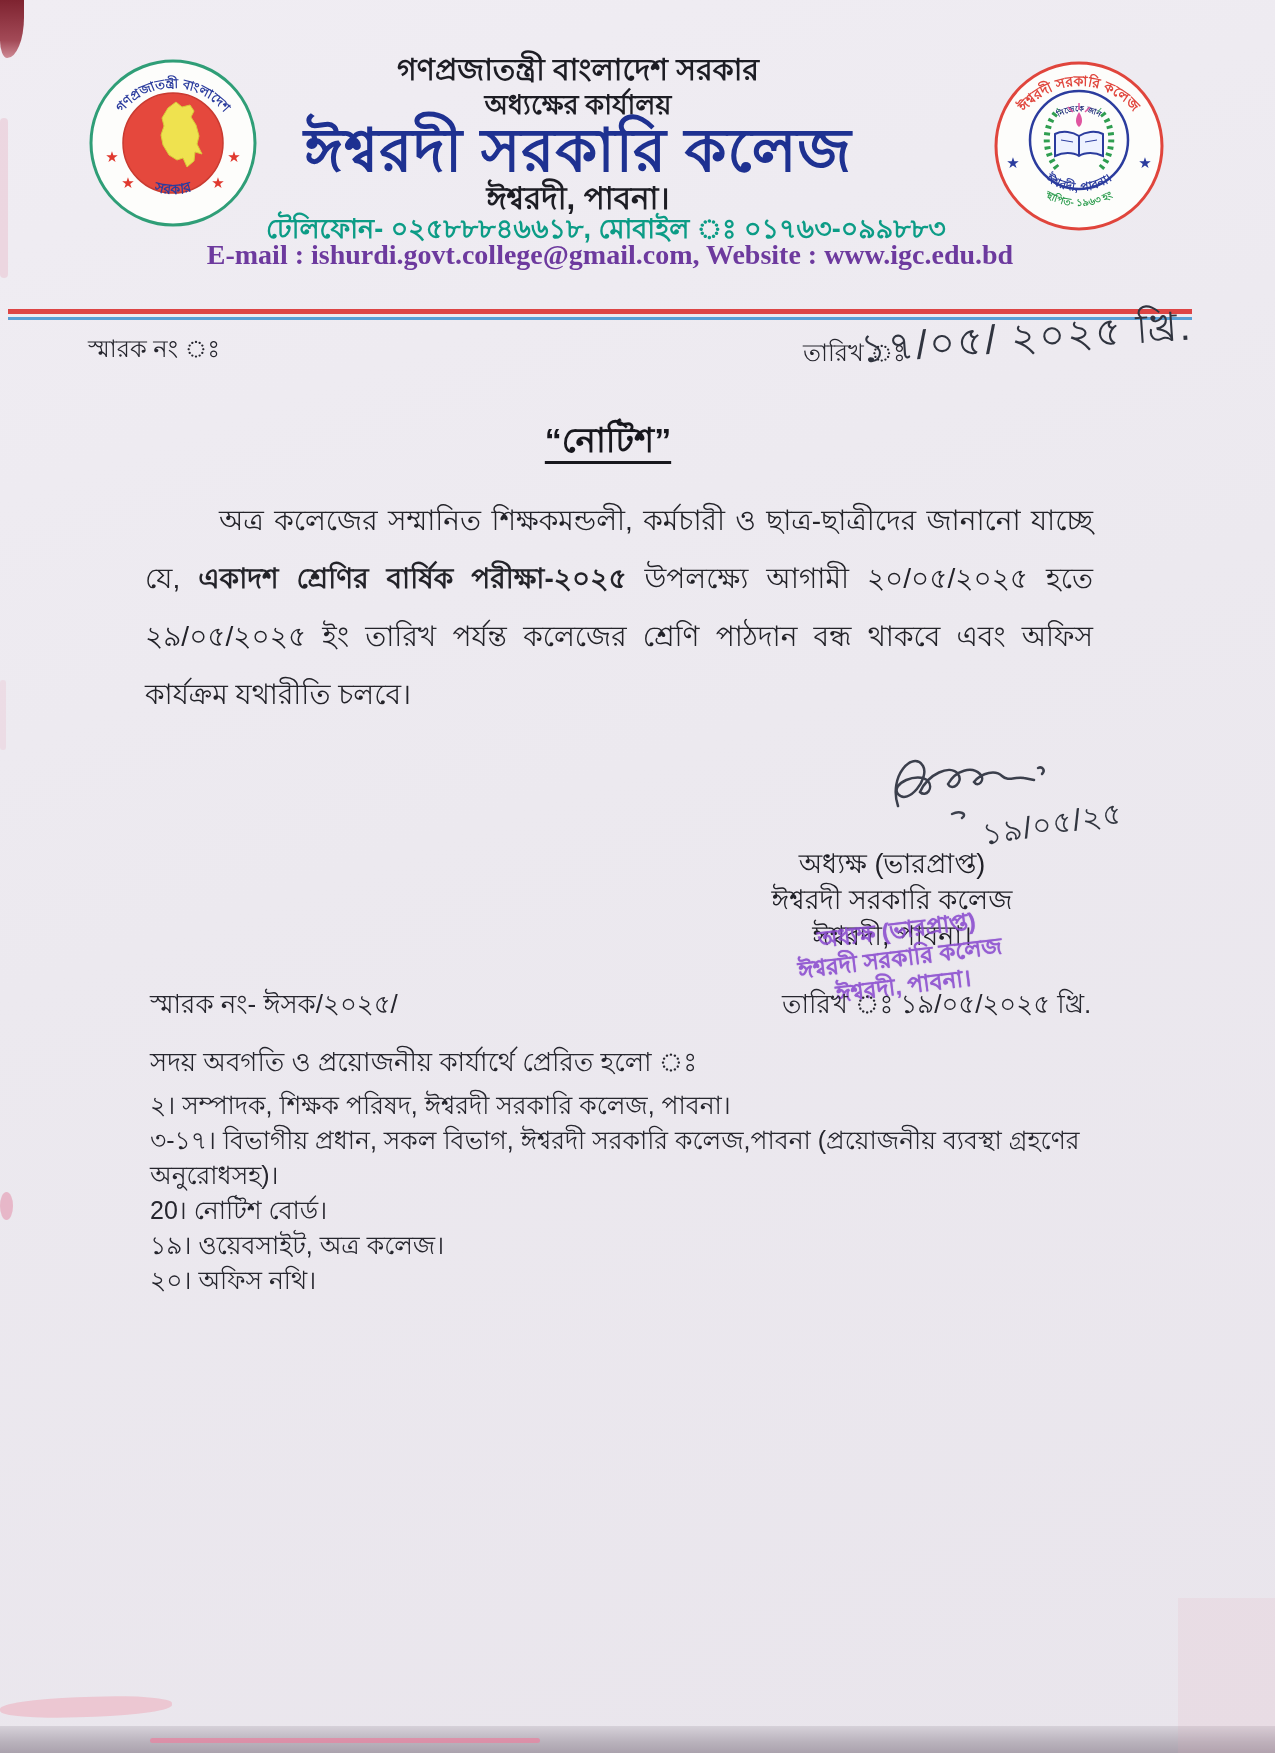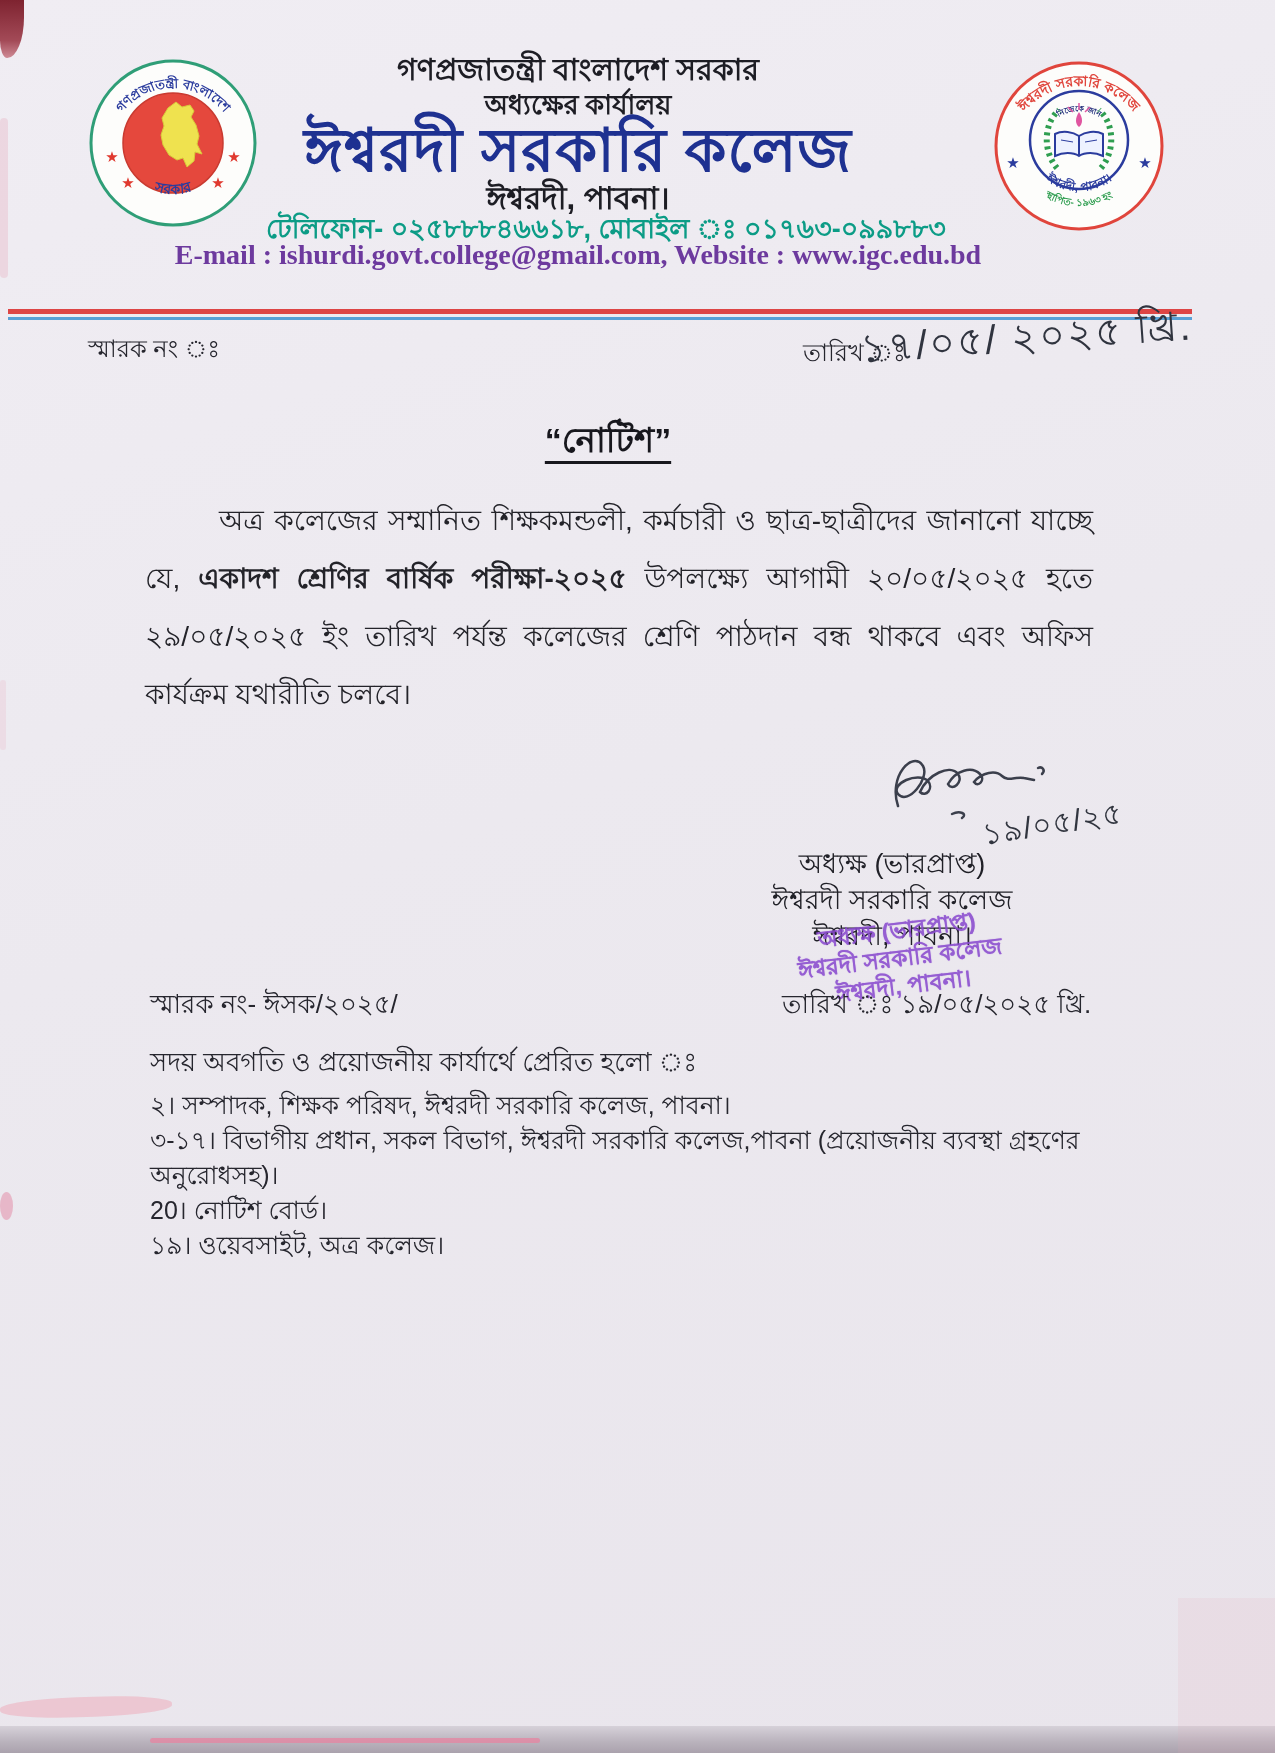--- a/index.html
+++ b/index.html
@@ -127,21 +127,21 @@
       <text x="20" y="108">★</text>
         <text x="152" y="108">★</text>
     </g>
   </svg>
 
   <div class="abs ctr hdr-gov">গণপ্রজাতন্ত্রী বাংলাদেশ সরকার</div>
   <div class="abs ctr hdr-office">অধ্যক্ষের কার্যালয়</div>
   <div class="abs ctr hdr-college" style="color:#1e3191;">ঈশ্বরদী সরকারি কলেজ</div>
   <div class="abs ctr hdr-loc">ঈশ্বরদী, পাবনা।</div>
   <div class="abs ctr hdr-phone" style="color:#0c9c86;margin-left:28px;">টেলিফোন- ০২৫৮৮৮৪৬৬১৮, মোবাইল ঃ ০১৭৬৩-০৯৯৮৮৩</div>
-  <div class="abs ctr hdr-email" style="color:#6d3a9e;">E-mail : ishurdi.govt.college@gmail.com, Website : www.igc.edu.bd</div>
+  <div class="abs ctr hdr-email" style="color:#6d3a9e;padding-left:32px;">E-mail : ishurdi.govt.college@gmail.com, Website : www.igc.edu.bd</div>
 
   <div class="abs rule-red"></div>
   <div class="abs rule-blue"></div>
 
   <div class="abs memo-label">স্মারক নং ঃ</div>
   <div class="abs date-label">তারিখ ঃ</div>
   <div class="abs date-hw">১৭/০৫/ ২০২৫ খ্রি.</div>
 
   <div class="abs ctr title"><span>“নোটিশ”</span></div>
   <div class="abs body-par"><span>অত্র কলেজের সম্মানিত শিক্ষকমন্ডলী, কর্মচারী ও ছাত্র-ছাত্রীদের জানানো যাচ্ছে যে, </span><b>একাদশ শ্রেণির বার্ষিক পরীক্ষা-২০২৫</b><span> উপলক্ষ্যে আগামী ২০/০৫/২০২৫ হতে ২৯/০৫/২০২৫ ইং তারিখ পর্যন্ত কলেজের শ্রেণি পাঠদান বন্ধ থাকবে এবং অফিস কার্যক্রম যথারীতি চলবে।</span></div>
@@ -166,15 +166,16 @@
   </div>
   <div class="abs date-line2">তারিখ ঃ ১৯/০৫/২০২৫ খ্রি.</div>
 
   <div class="abs memo2">স্মারক নং- ঈসক/২০২৫/</div>
   <div class="abs dist-intro">সদয় অবগতি ও প্রয়োজনীয় কার্যার্থে প্রেরিত হলো ঃ</div>
   <div class="abs dist-list">
     <div>২। সম্পাদক, শিক্ষক পরিষদ, ঈশ্বরদী সরকারি কলেজ, পাবনা।</div>
     <div>৩-১৭। বিভাগীয় প্রধান, সকল বিভাগ, ঈশ্বরদী সরকারি কলেজ,পাবনা (প্রয়োজনীয় ব্যবস্থা গ্রহণের অনুরোধসহ)।</div>
     <div>20। নোটিশ বোর্ড।</div>
     <div>১৯। ওয়েবসাইট, অত্র কলেজ।</div>
+    <div>২০। অফিস নথি।</div>
   </div>
 
 </div>
 
 </body></html>

